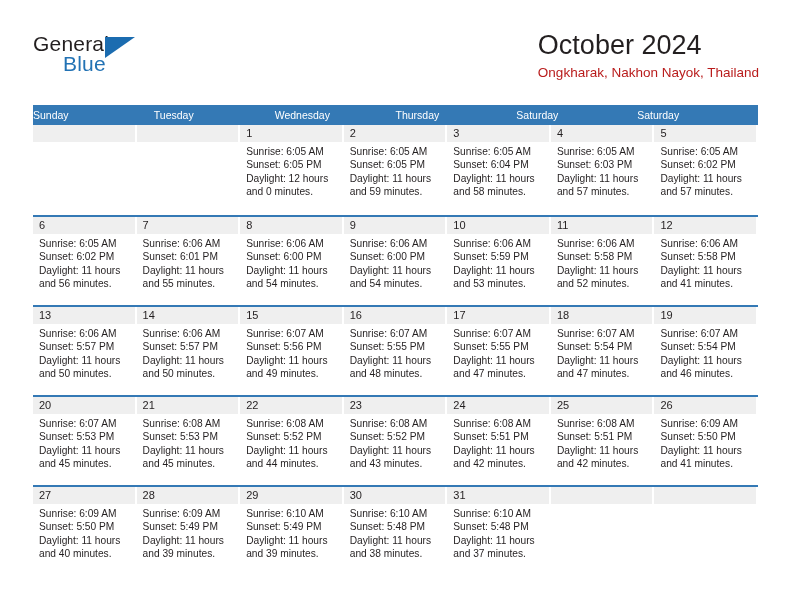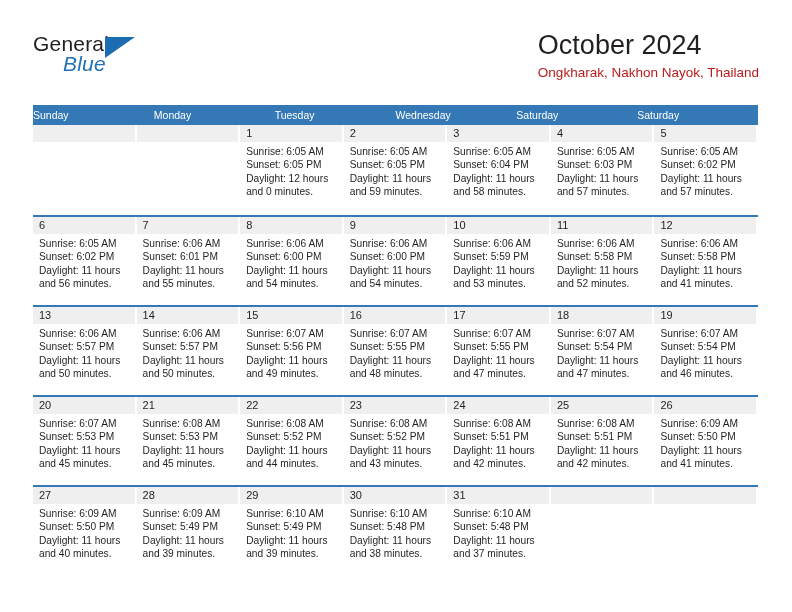--- a/index.html
+++ b/index.html
@@ -47,21 +47,20 @@
     font-family: "Liberation Sans", sans-serif;
   }
   .brand-blue {
     position: absolute;
     left: 30px;
     top: 20px;
     font-size: 21px;
     letter-spacing: 0.2px;
     color: #2272b4;
     font-family: "Liberation Sans", sans-serif;
-    font-style: italic;
   }
   .brand-tri {
     position: absolute;
     left: 72px;
     top: 5px;
     width: 0;
     height: 0;
     border-left: 30px solid #1b6cb0;
     border-bottom: 21px solid transparent;
   }
@@ -162,23 +161,23 @@
     <div class="title-wrap">
       <div class="cal-title">October 2024</div>
       <div class="cal-subtitle">Ongkharak, Nakhon Nayok, Thailand</div>
     </div>
 
   </div>
 
   <div class="calendar">
     <div class="dow-row" id="dow-row">
         <div class="dow">Sunday</div>
-        <div class="dow">Monday</div>
         <div class="dow">Tuesday</div>
         <div class="dow">Wednesday</div>
+        <div class="dow">Thursday</div>
         <div class="dow">Saturday</div>
         <div class="dow">Saturday</div>
       </div>
     <div id="weeks-container">
         <div class="week">
           <div class="cell empty">
             <div class="cell-inner">
               <div class="daynum"></div>
               <div class="details">
                 <div></div>

